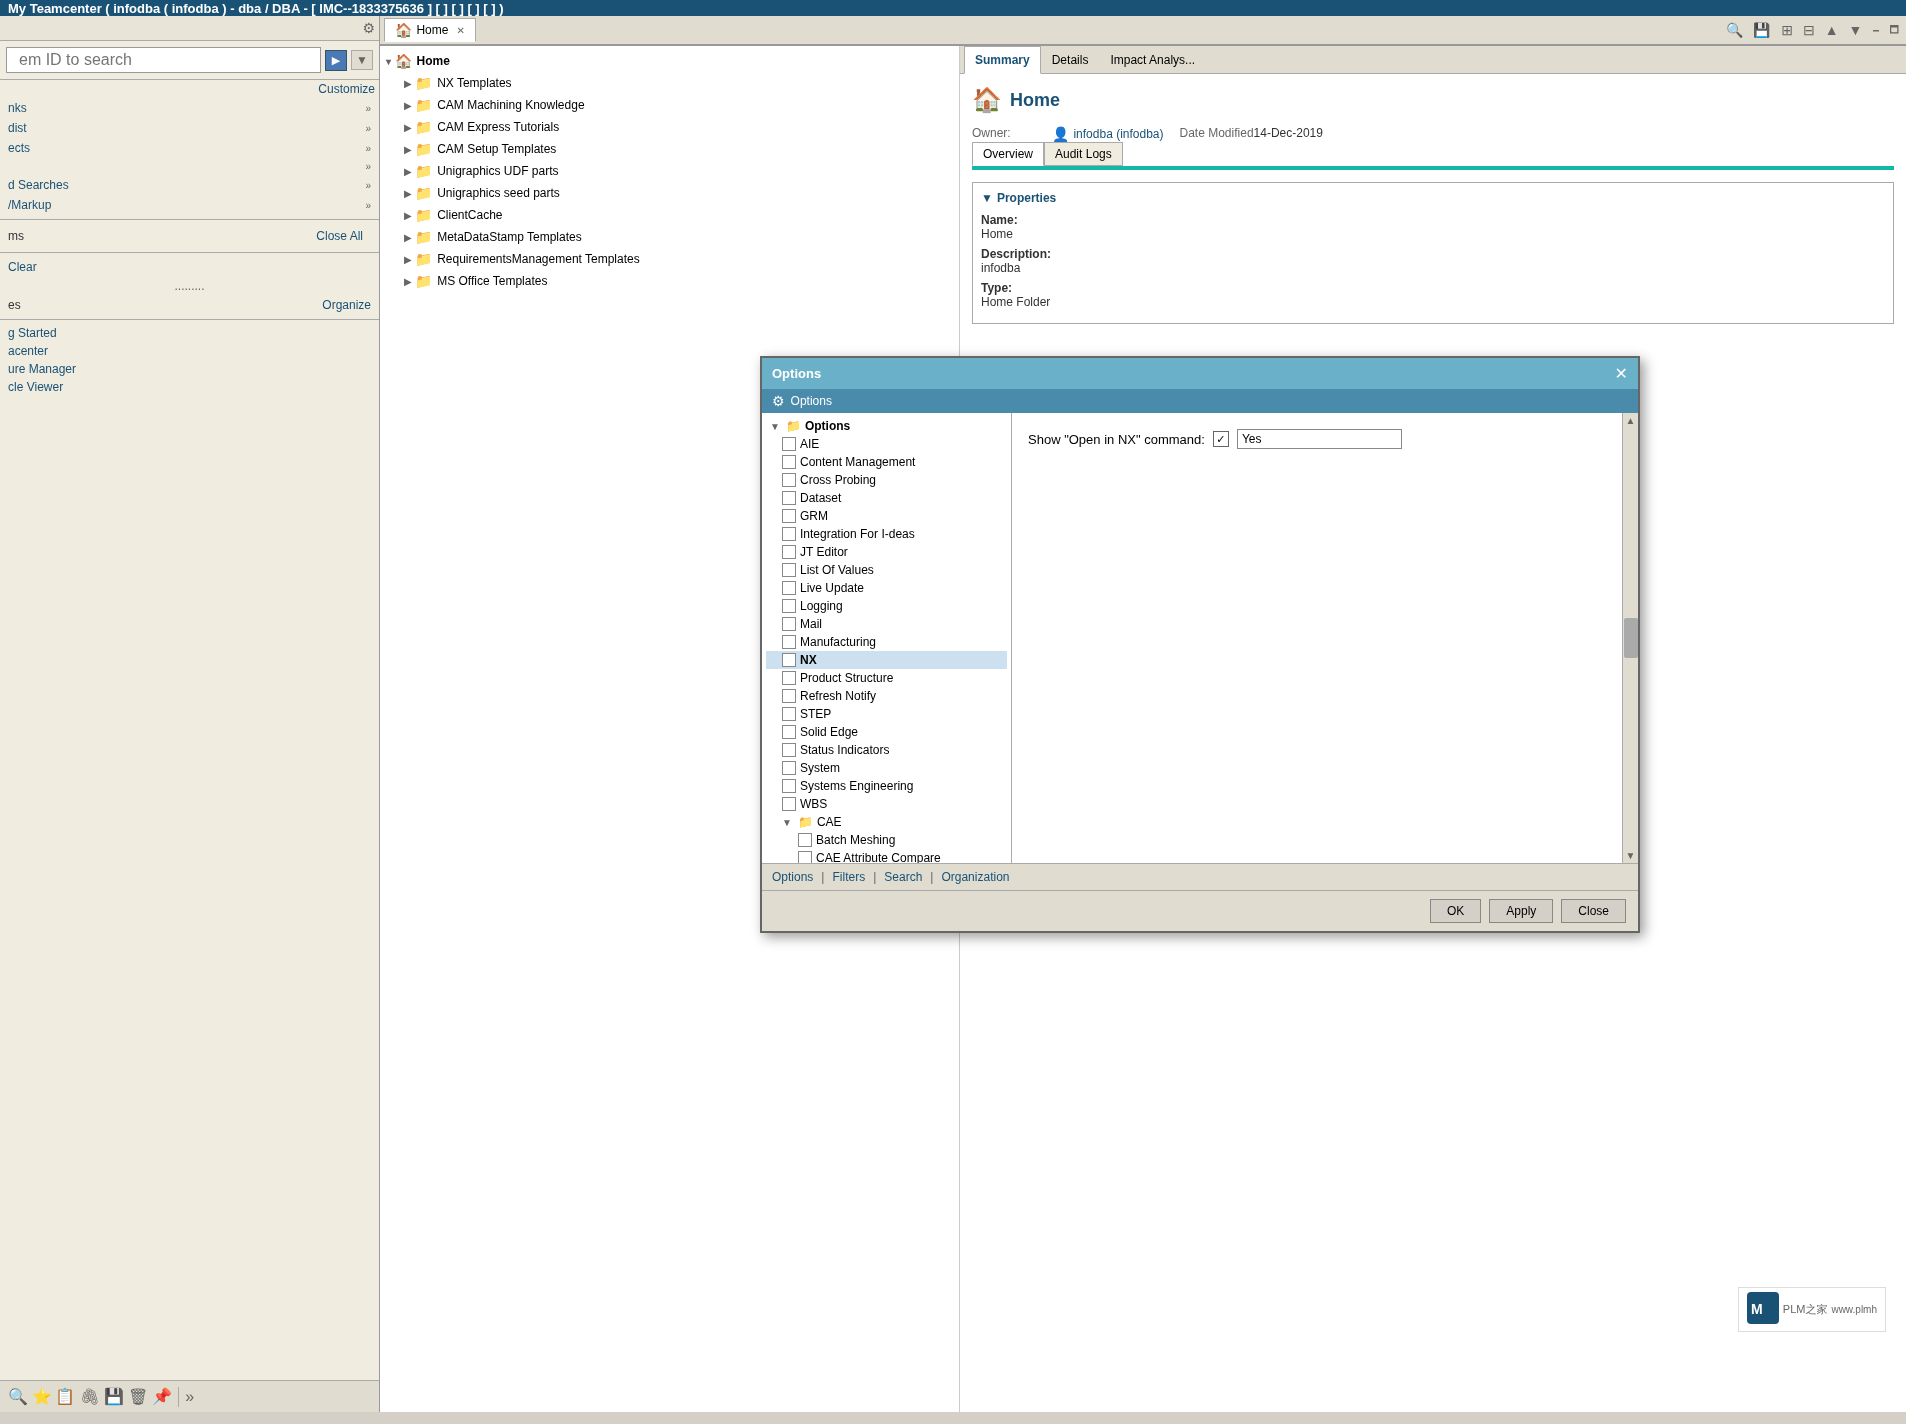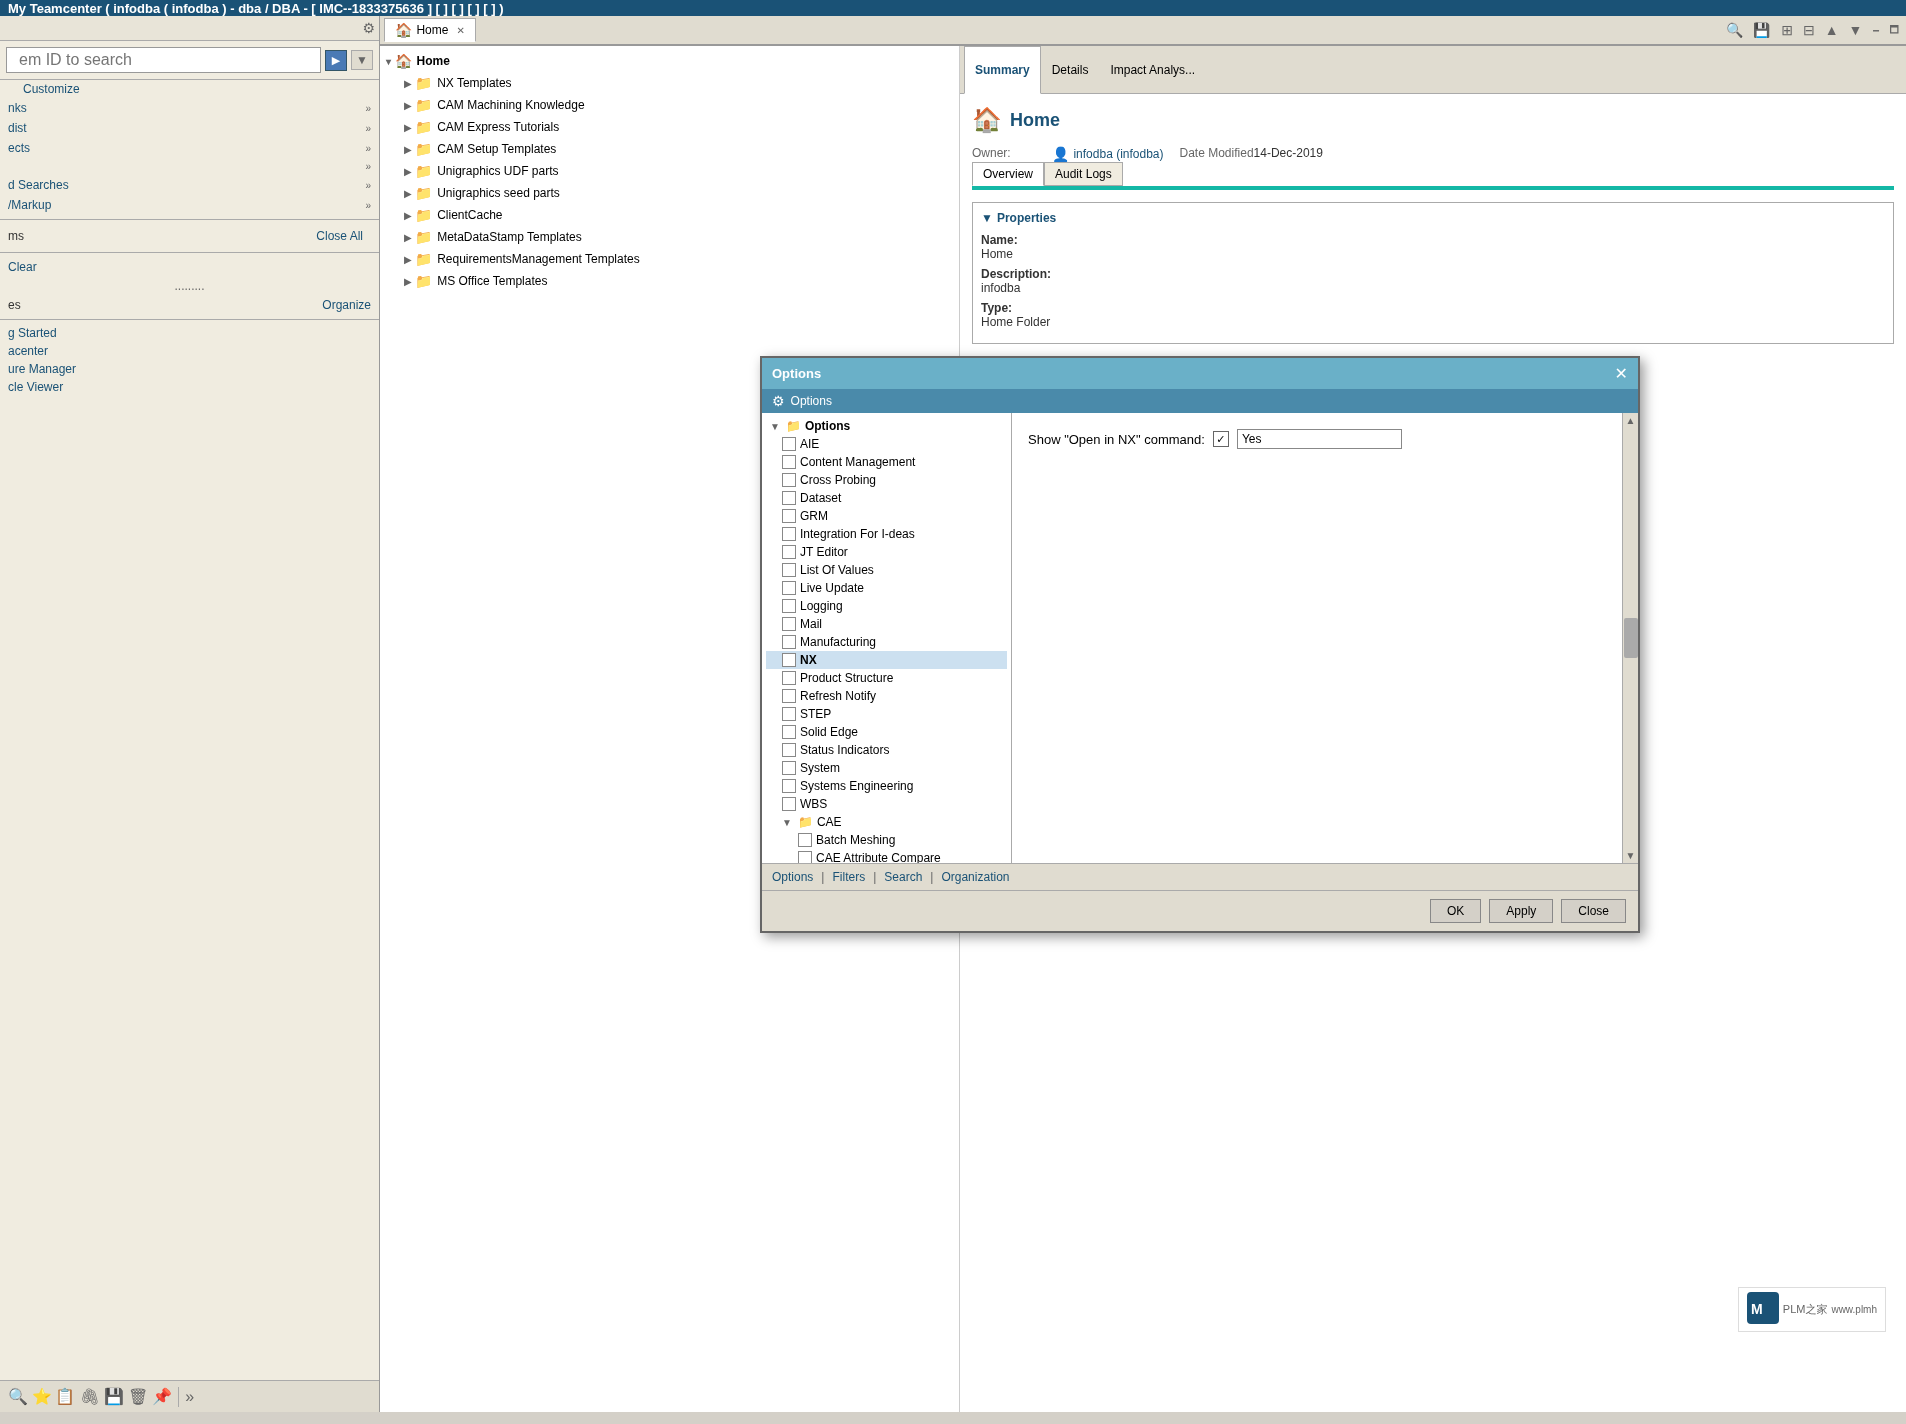--- a/index.html
+++ b/index.html
@@ -13,21 +13,21 @@
 
     
     .sidebar { width: 380px; background: #f0ece0; border-right: 1px solid #999; display: flex; flex-direction: column; }
     .sidebar-toolbar { background: #e8e4d8; border-bottom: 1px solid #aaa; padding: 4px; display: flex; align-items: center; justify-content: flex-end; }
     .sidebar-search { display: flex; align-items: center; padding: 6px; border-bottom: 1px solid #aaa; gap: 4px; }
     .sidebar-search input { flex: 1; border: 1px solid #999; padding: 3px 6px; font-size: 12px; background: white; }
     .search-btn { background: #4a7ab5; border: 1px solid #356; padding: 2px 4px; cursor: pointer; display: flex; align-items: center; }
     .sidebar-item { display: flex; align-items: center; justify-content: space-between; padding: 3px 8px; cursor: pointer; }
     .sidebar-item-label { color: #1a5276; font-size: 12px; }
     .sidebar-item-arrow { color: #666; font-size: 10px; }
-    .sidebar-customize { padding: 2px 23px; color: #1a5276; cursor: pointer; font-size: 12px; }
+    .sidebar-customize { text-align: right; padding: 2px 4px; color: #1a5276; cursor: pointer; font-size: 12px; }
     .sidebar-close-all { text-align: right; padding: 2px 8px; color: #1a5276; cursor: pointer; font-size: 12px; }
     .sidebar-dots { padding: 2px 8px; color: #666; font-size: 12px; text-align: center; }
     .sidebar-links { padding: 2px 8px; color: #1a5276; cursor: pointer; font-size: 12px; }
     .sidebar-gear { color: #666; cursor: pointer; font-size: 14px; }
 
     
     .content { flex: 1; display: flex; flex-direction: column; background: #c8c8c8; }
 
     
     .tab-bar { background: #e0dcd0; border-bottom: 2px solid #999; display: flex; align-items: center; padding: 2px 4px; gap: 2px; min-height: 28px; }
@@ -46,21 +46,21 @@
     .tree-root { display: flex; align-items: center; gap: 4px; padding: 3px 2px; cursor: pointer; font-weight: bold; }
     .tree-item { display: flex; align-items: center; gap: 4px; padding: 3px 2px 3px 20px; cursor: pointer; }
     .tree-item-text { color: #000; font-size: 12px; }
     .folder-icon { color: #e8a020; font-size: 14px; }
     .chevron { font-size: 10px; color: #666; }
     .home-icon { color: #e8a020; font-size: 14px; }
 
     
     .details-panel { flex: 1; background: white; display: flex; flex-direction: column; overflow: hidden; }
     .details-tabs { background: #e0dcd0; border-bottom: 1px solid #aaa; display: flex; align-items: center; padding: 0 4px; }
-    .details-tab { padding: 16px 10px; font-size: 12px; cursor: pointer; border: 1px solid transparent; border-bottom: none; }
+    .details-tab { padding: 6px 10px; font-size: 12px; cursor: pointer; border: 1px solid transparent; border-bottom: none; }
     .details-tab.active { background: white; border-color: #aaa; border-bottom: 1px solid white; margin-bottom: -1px; color: #1a5276; font-weight: bold; }
     .details-content { padding: 12px; flex: 1; overflow-y: auto; }
     .details-home-header { display: flex; align-items: center; gap: 8px; margin-bottom: 12px; }
     .details-home-title { font-size: 18px; color: #1a5276; font-weight: bold; }
     .details-home-icon { font-size: 24px; color: #e8a020; }
     .details-row { display: flex; margin-bottom: 0; font-size: 12px; }
     .details-label { color: #666; min-width: 80px; }
     .details-value { color: #1a5276; cursor: pointer; }
     .details-date { color: #333; }
     .overview-tabs { display: flex; gap: 0; margin-bottom: 12px; border-bottom: 4px solid #14b8a6; }

